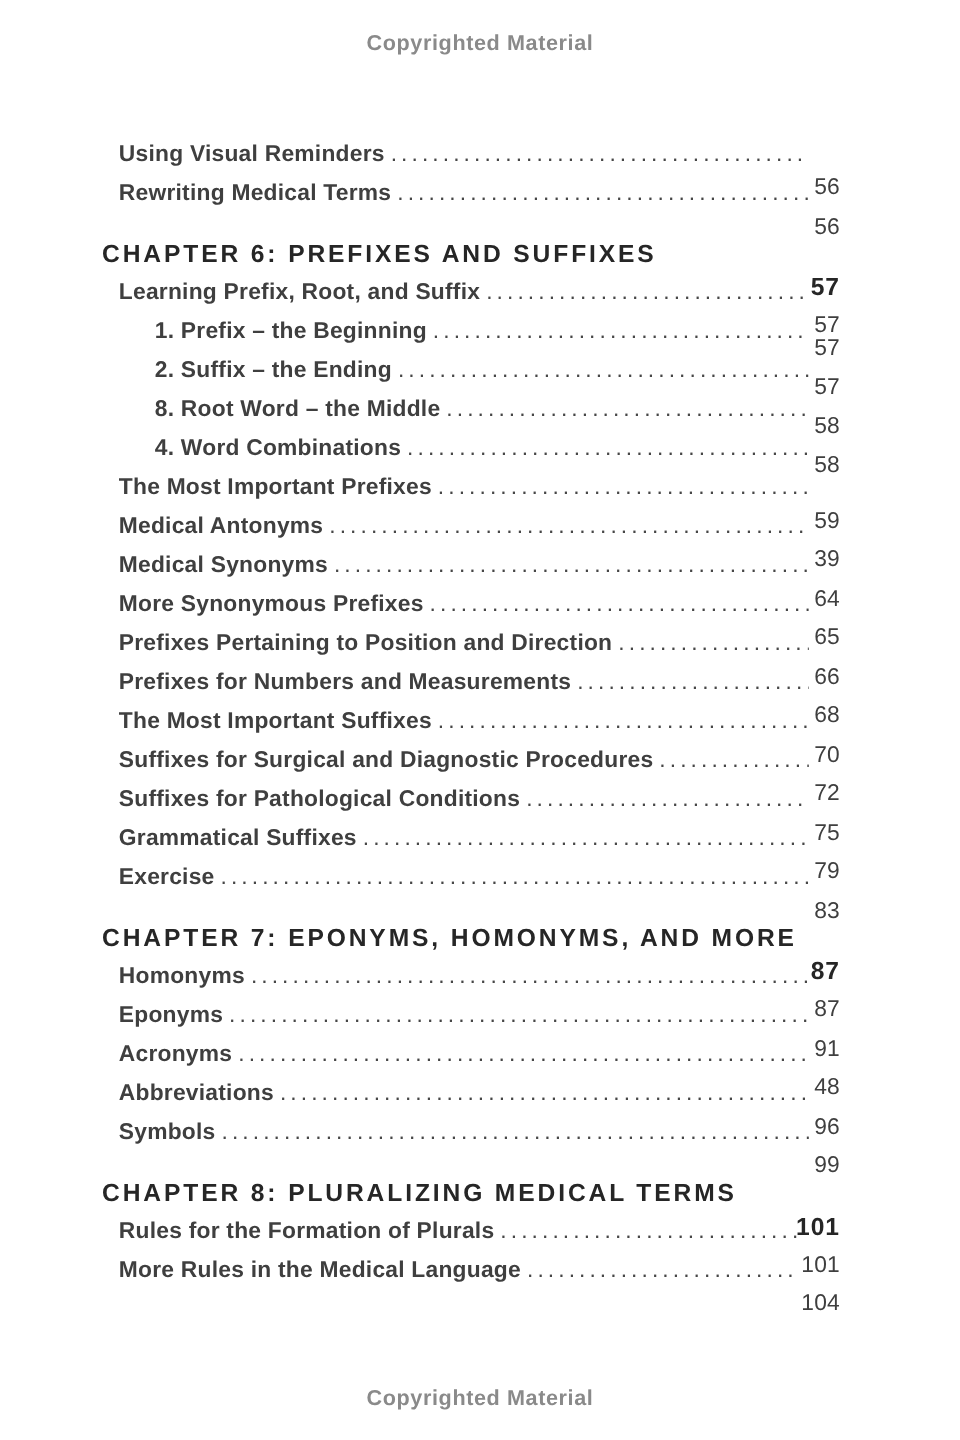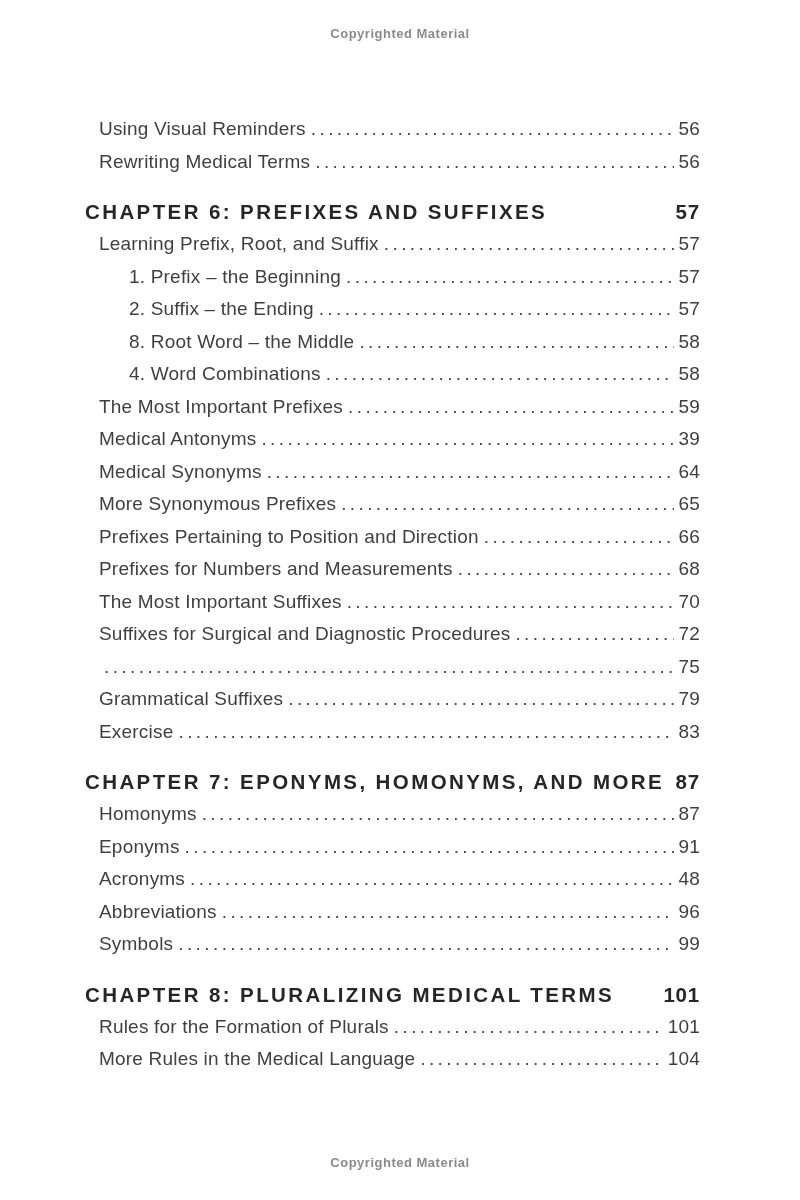--- a/index.html
+++ b/index.html
@@ -12,21 +12,21 @@
     width: 800px;
     height: 1200px;
     font-family: "Liberation Sans", sans-serif;
     overflow: hidden;
   }
   .copyright {
     position: absolute;
     left: 0;
     right: 0;
     text-align: center;
-    font-size: 13px;
+    font-size: 18px;
     font-weight: bold;
     letter-spacing: 0.5px;
     color: #8a8a8a;
   }
   .copyright.top { top: 26px; }
   .copyright.bottom { top: 1155px; }
 
   .toc {
     position: absolute;
     top: 113px;
@@ -36,31 +36,31 @@
   .entry {
     display: flex;
     height: 32.5px;
     line-height: 32.5px;
     font-size: 19px;
     letter-spacing: 0.2px;
     color: #3f3f3f;
   }
   .entry.lvl0 { padding-left: 14px; }
   .entry.lvl1 { padding-left: 44px; align-items: center; }
-  .entry .label { white-space: nowrap; }
+  .entry .label { white-space: nowrap; font-weight: bold; }
   .leader {
     flex: 1;
     overflow: hidden;
     white-space: nowrap;
     text-align: right;
     letter-spacing: 3.4px;
     margin: 0 4px 0 5px;
     color: #464646;
   }
-  .pagenum { white-space: nowrap; }
+  .pagenum { white-space: nowrap; margin-top: 28px; }
 
   .chapter {
     display: flex;
     justify-content: space-between;
     height: 33px;
     line-height: 33px;
     margin-top: 17px;
     font-size: 20.5px;
     font-weight: bold;
     letter-spacing: 2.4px;
@@ -147,20 +147,21 @@
       <span class="label">The Most Important Suffixes</span>
       <span class="leader">......................................................................................................................................................</span>
       <span class="pagenum">70</span>
     </div>
     <div class="entry lvl0">
       <span class="label">Suffixes for Surgical and Diagnostic Procedures</span>
       <span class="leader">......................................................................................................................................................</span>
       <span class="pagenum">72</span>
     </div>
     <div class="entry lvl0">
+      <span class="label">Suffixes for Pathological Conditions</span>
       <span class="leader">......................................................................................................................................................</span>
       <span class="pagenum">75</span>
     </div>
     <div class="entry lvl0">
       <span class="label">Grammatical Suffixes</span>
       <span class="leader">......................................................................................................................................................</span>
       <span class="pagenum">79</span>
     </div>
     <div class="entry lvl0">
       <span class="label">Exercise</span>

